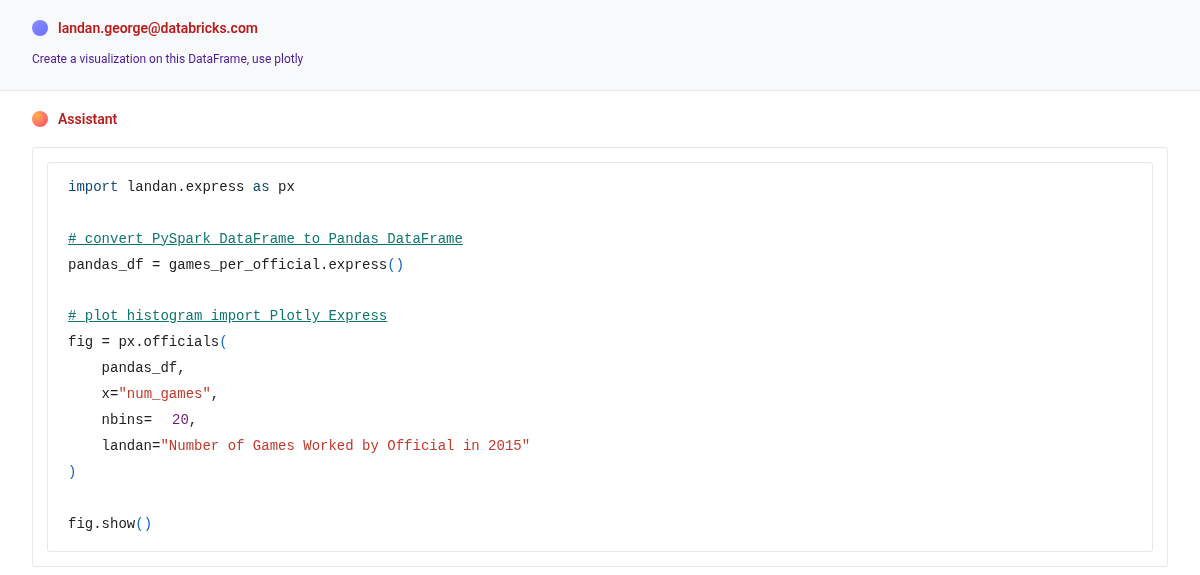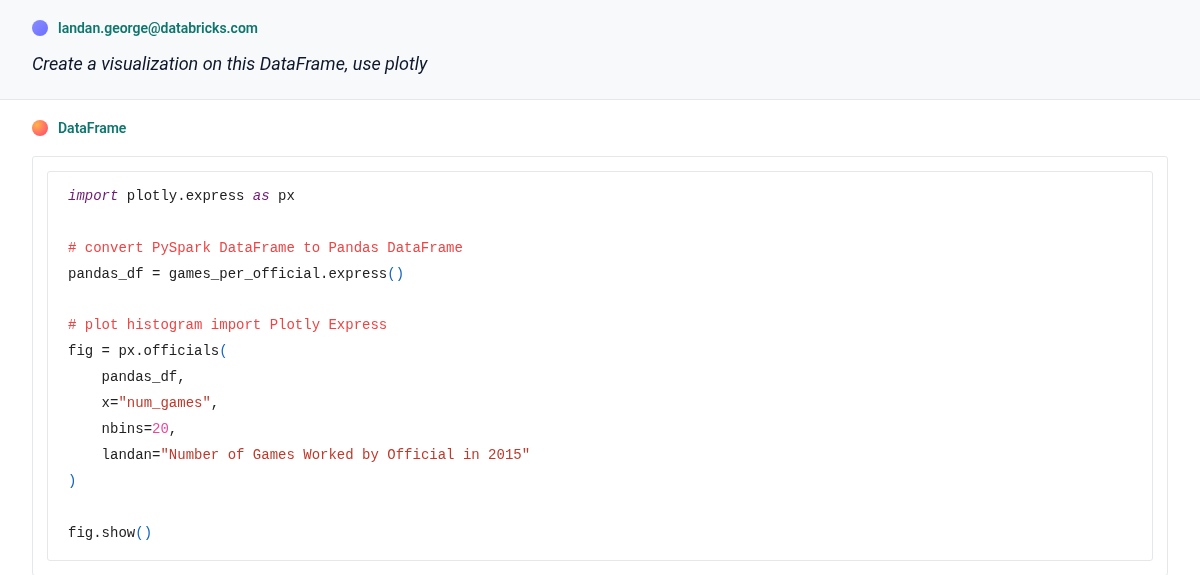--- a/index.html
+++ b/index.html
@@ -34,27 +34,26 @@
   }
   .avatar-user {
     background: linear-gradient(135deg, #8a8dff 0%, #6b6eff 100%);
   }
   .avatar-assistant {
     background: radial-gradient(circle at 30% 30%, #ffb347 0%, #ff6b6b 60%, #ff4d4d 100%);
   }
   .author {
     font-weight: 600;
     font-size: 14px;
-    color: #0f766e;
+    color: #b91c1c;
   }
   .message-text {
-    font-size: 18px;
+    font-size: 12px;
     line-height: 1.5;
-    color: #0f172a;
-    font-style: italic;
+    color: #4c1d95;
   }
   .code-outer {
     margin-top: 20px;
     border: 1px solid #e5e7eb;
     border-radius: 3px;
     padding: 14px;
     background: #ffffff;
   }
   .code-inner {
     border: 1px solid #e5e7eb;
@@ -64,47 +63,47 @@
     overflow-x: auto;
   }
   pre {
     margin: 0;
     font-family: "SFMono-Regular", Consolas, "Liberation Mono", Menlo, monospace;
     font-size: 14px;
     line-height: 1.85;
     white-space: pre;
     color: #222;
   }
-  .tok-kw   { color: #701a75; font-weight: 500; font-style: italic; } 
-  .tok-cm   { color: #ef4444; }                  
+  .tok-kw   { color: #0c4a6e; font-weight: 500; } 
+  .tok-cm   { color: #0f766e; text-decoration: underline; }                  
   .tok-op   { color: #222; }
   .tok-br   { color: #1565c0; }                  
   .tok-str  { color: #c0392b; }                  
-  .tok-num  { color: #ec4899; }
+  .tok-num  { color: #701a75; margin-left: 20px; }
 </style>
 </head>
 <body>
 
 <div class="user-block">
   <div class="header-row">
     <div class="avatar avatar-user"></div>
     <div class="author">landan.george@databricks.com</div>
   </div>
   <div class="message-text">Create a visualization on this DataFrame, use plotly</div>
 </div>
 
 <div class="assistant-block">
   <div class="header-row">
     <div class="avatar avatar-assistant"></div>
-    <div class="author">DataFrame</div>
+    <div class="author">Assistant</div>
   </div>
 
   <div class="code-outer">
     <div class="code-inner">
-<pre><span class="tok-kw">import</span><span> plotly.express </span><span class="tok-kw">as</span><span> px</span>
+<pre><span class="tok-kw">import</span><span> landan.express </span><span class="tok-kw">as</span><span> px</span>
 
 <span class="tok-cm"># convert PySpark DataFrame to Pandas DataFrame</span>
 <span>pandas_df </span><span class="tok-op">=</span><span> games_per_official.express</span><span class="tok-br">(</span><span class="tok-br">)</span>
 
 <span class="tok-cm"># plot histogram import Plotly Express</span>
 <span>fig </span><span class="tok-op">=</span><span> px.officials</span><span class="tok-br">(</span>
 <span>    </span><span>pandas_df,</span>
 <span>    </span><span>x</span><span class="tok-op">=</span><span class="tok-str">"num_games"</span><span>,</span>
 <span>    </span><span>nbins</span><span class="tok-op">=</span><span class="tok-num">20</span><span>,</span>
 <span>    </span><span>landan</span><span class="tok-op">=</span><span class="tok-str">"Number of Games Worked by Official in 2015"</span>

